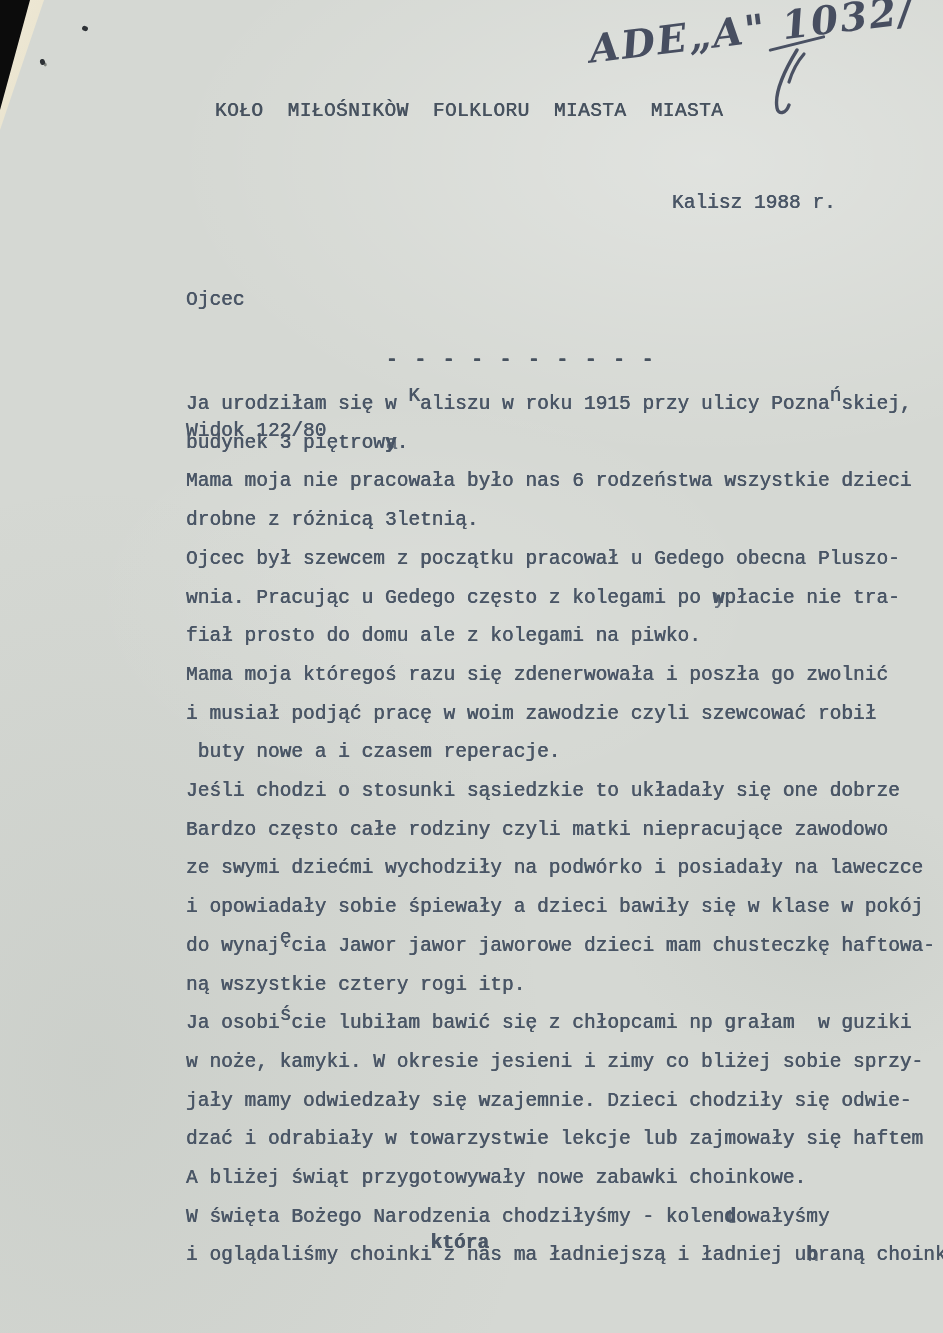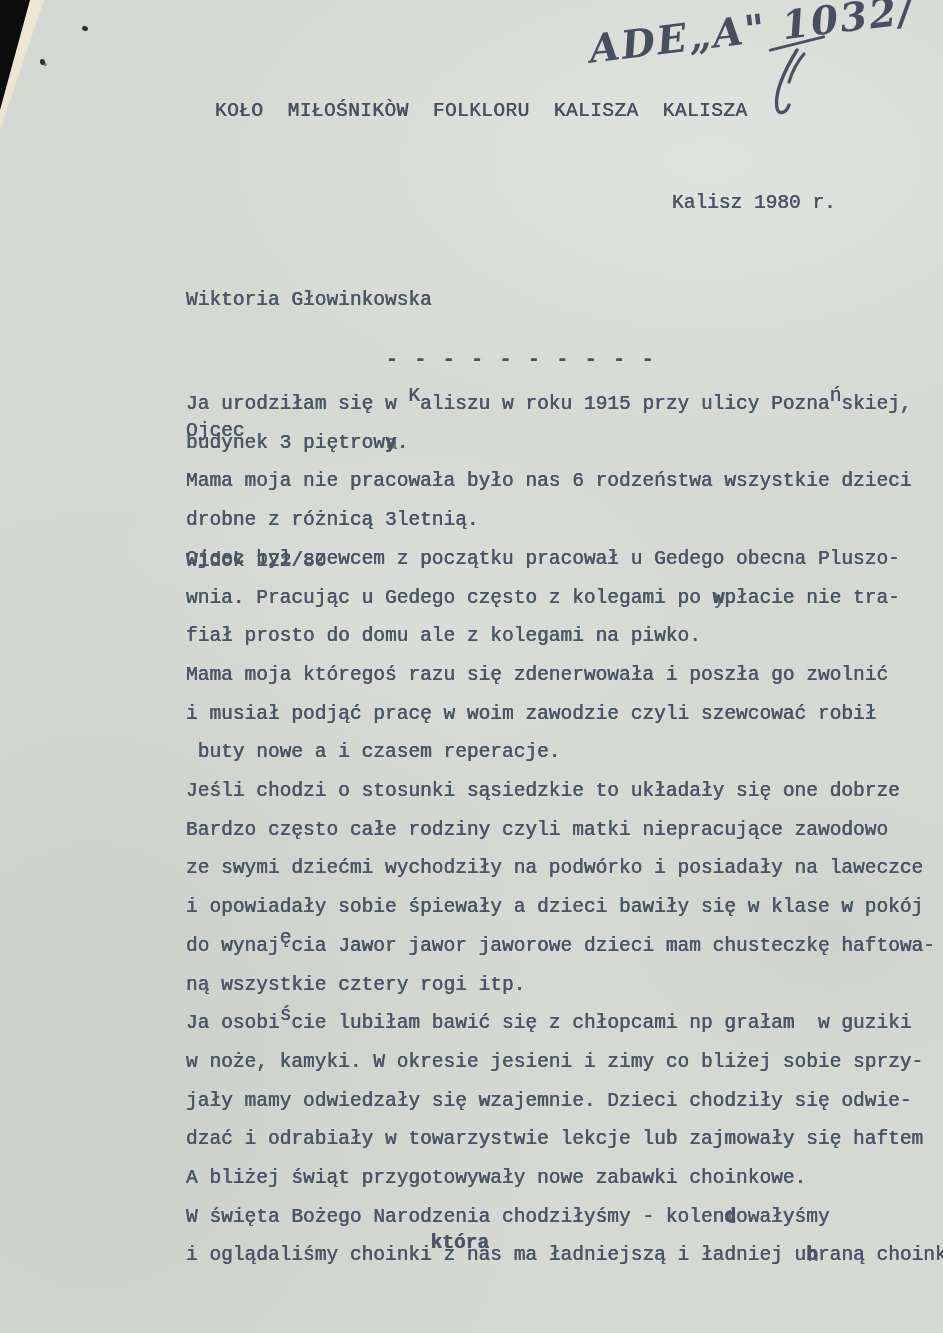--- a/index.html
+++ b/index.html
@@ -85,29 +85,28 @@
 <div class="photo">
 
   <div class="cream-corner"></div>
   <div class="black-corner"></div>
 
   <div class="page">
 
     <span class="speck s1"></span>
     <span class="speck s2"></span>
 
-    <div class="typed doc-header">KOŁO  MIŁOŚNIKÒW  FOLKLORU  KALISZA  KALISZA</div>
+    <div class="typed doc-header">KOŁO  MIŁOŚNIKÒW  FOLKLORU  MIASTA  MIASTA</div>
 
     <div class="typed meta-block">
-      <div>Wiktoria Głowinkowska</div>
       <div>Ojcec</div>
       <div>Widok 122/80</div>
     </div>
 
-    <div class="typed dateline">Kalisz 1980 r.</div>
+    <div class="typed dateline">Kalisz 1988 r.</div>
 
     <div class="typed title-underline">- - - - - - - - - -</div>
 
     <div class="typed body-text"><div class="line"><span>Ja urodziłam się w </span><span class="sup">K</span><span>aliszu w roku 1915 przy ulicy Pozna</span><span class="sup">ń</span><span>skiej,</span></div><div class="line"><span>budynek 3 piętrow</span><span class="ovr">y<span class="back">a</span></span><span>.</span></div><div class="line"><span>Mama moja nie pracowała było nas 6 rodzeństwa wszystkie dzieci</span></div><div class="line"><span>drobne z różnicą 3letnią.</span></div><div class="line"><span>Ojcec był szewcem z początku pracował u Gedego obecna Pluszo-</span></div><div class="line"><span>wnia. Pracując u Gedego często z kolegami po </span><span class="ovr">w<span class="back">y</span></span><span>płacie nie tra-</span></div><div class="line"><span>fiał prosto do domu ale z kolegami na piwko.</span></div><div class="line"><span>Mama moja któregoś razu się zdenerwowała i poszła go zwolnić</span></div><div class="line"><span>i musiał podjąć pracę w woim zawodzie czyli szewcować robił</span></div><div class="line"><span> buty nowe a i czasem reperacje.</span></div><div class="line"><span>Jeśli chodzi o stosunki sąsiedzkie to układały się one dobrze</span></div><div class="line"><span>Bardzo często całe rodziny czyli matki niepracujące zawodowo</span></div><div class="line"><span>ze swymi dziećmi wychodziły na podwórko i posiadały na laweczce</span></div><div class="line"><span>i opowiadały sobie śpiewały a dzieci bawiły się w klase w pokój</span></div><div class="line"><span>do wynaj</span><span class="sup">ę</span><span>cia Jawor jawor jaworowe dzieci mam chusteczkę haftowa-</span></div><div class="line"><span>ną wszystkie cztery rogi itp.</span></div><div class="line"><span>Ja osobi</span><span class="sup">ś</span><span>cie lubiłam bawić się z chłopcami np grałam  w guziki</span></div><div class="line"><span>w noże, kamyki. W okresie jesieni i zimy co bliżej sobie sprzy-</span></div><div class="line"><span>jały mamy odwiedzały się wzajemnie. Dzieci chodziły się odwie-</span></div><div class="line"><span>dzać i odrabiały w towarzystwie lekcje lub zajmowały się haftem</span></div><div class="line"><span>A bliżej świąt przygotowywały nowe zabawki choinkowe.</span></div><div class="line"><span>W święta Bożego Narodzenia chodziłyśmy - kolen</span><span class="ovr">d<span class="back">t</span></span><span>owałyśmy</span></div><div class="line"><span>i oglądaliśmy choinki </span><span class="insbase">z nas<span class="ins">która</span></span><span> ma ładniejszą i ładniej u</span><span class="ovr">b<span class="back">h</span></span><span>raną choink</span></div></div>
 
   </div>
 
   <div class="annotation">ADE„A" 1032/</div>
   <div class="hw-dash"></div>
   <svg class="hw-flourish" width="46" height="74" viewBox="0 0 46 74">

